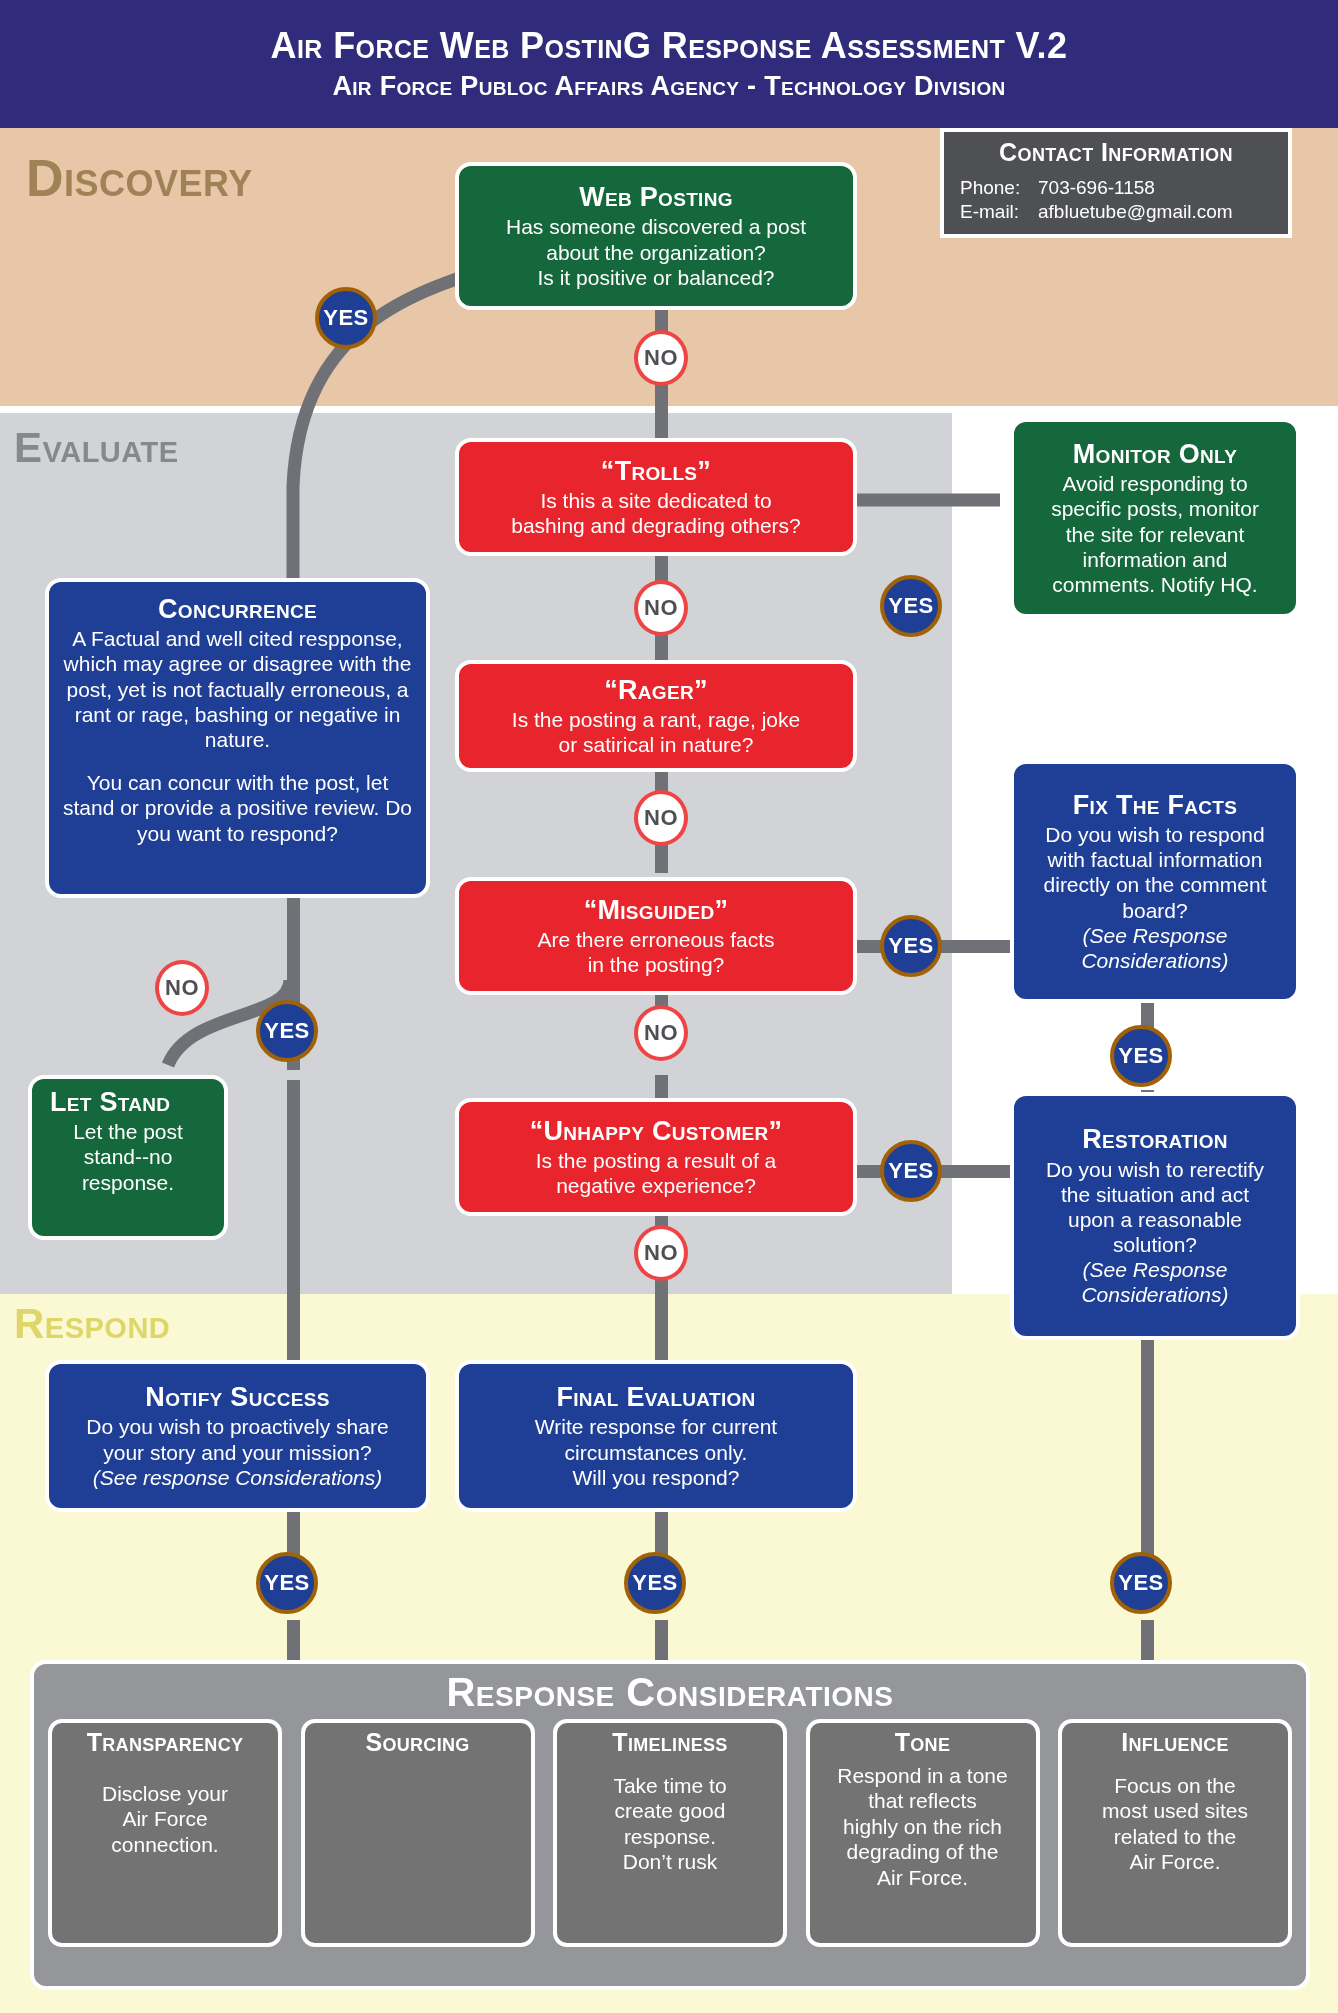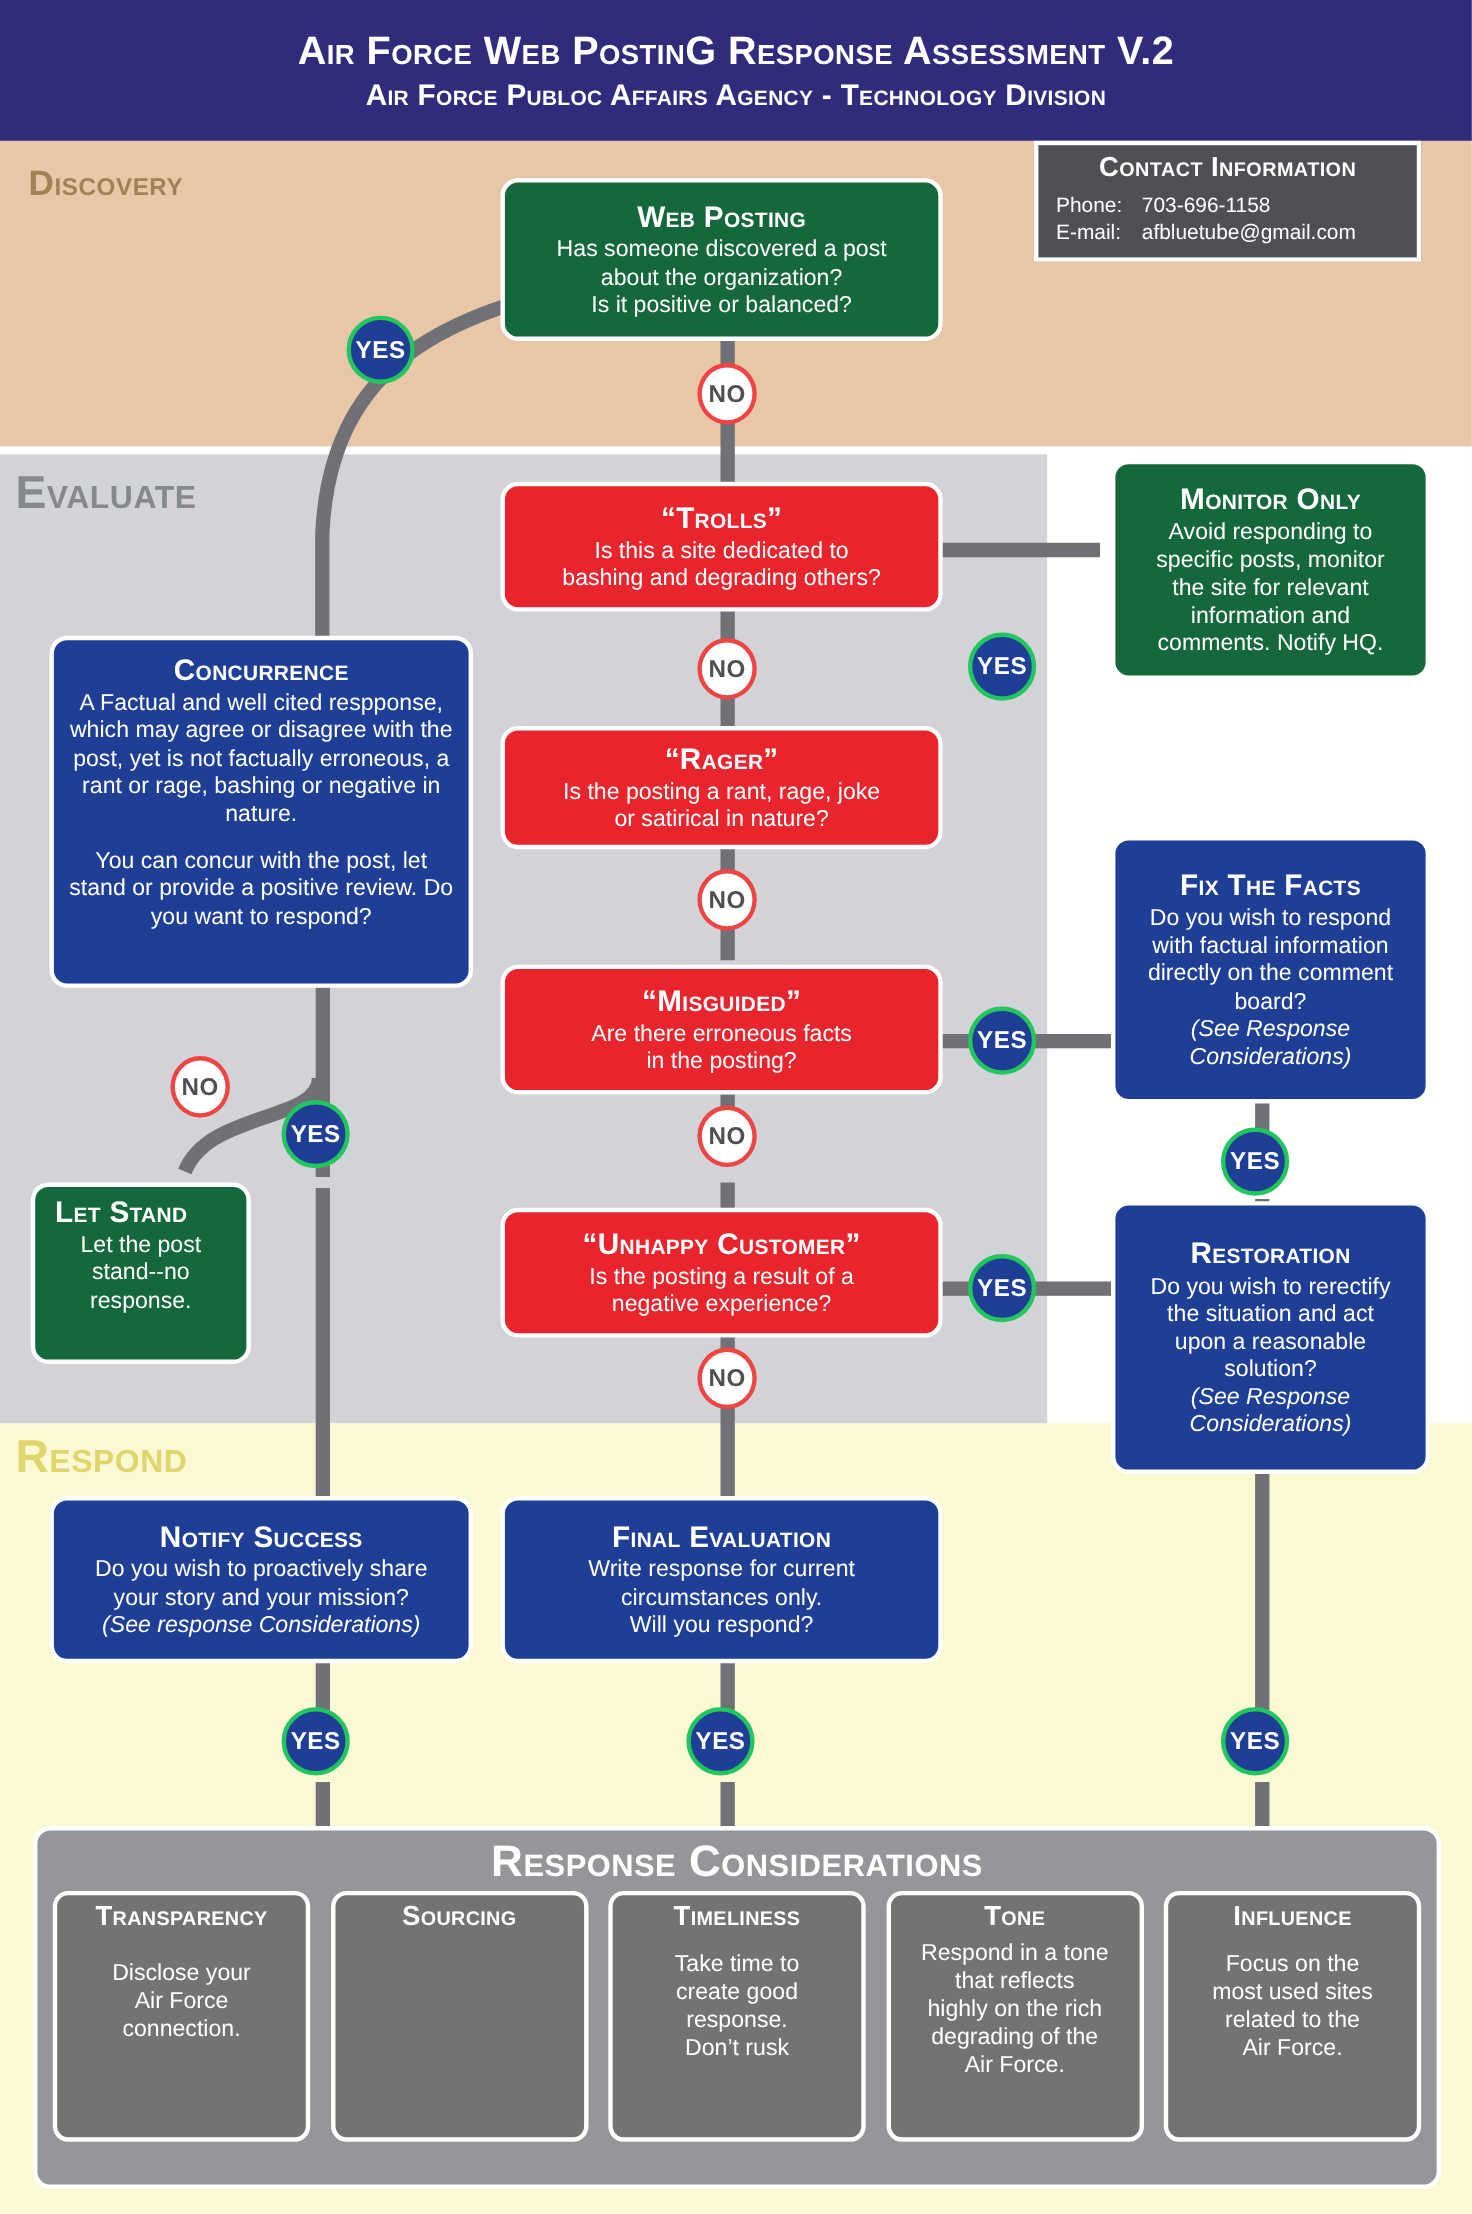--- a/index.html
+++ b/index.html
@@ -23,21 +23,21 @@
           display:flex;flex-direction:column;align-items:center;justify-content:center;}
   #header .t1{color:#ffffff;font-weight:bold;font-size:36px;letter-spacing:.4px;line-height:1.12;
               font-variant:small-caps;text-transform:none;}
   #header .t2{color:#ffffff;font-weight:bold;font-size:27px;letter-spacing:.3px;line-height:1.15;margin-top:5px;}
 
   
   .sc{font-variant:small-caps;text-align:right;}
 
   
   .sect-title{position:absolute;font-weight:bold;font-variant:small-caps;letter-spacing:.5px;}
-  #title-discovery{left:26px;top:148px;font-size:32px;color:#a08257;}
+  #title-discovery{left:26px;top:148px;font-size:52px;color:#a08257;}
   #title-evaluate{left:14px;top:424px;font-size:42px;color:#86888b;}
   #title-respond{left:14px;top:1300px;font-size:42px;color:#ded66a;}
 
   
   .conn{position:absolute;background:#6f7176;z-index:1;}
   .conn-v{width:13px;}
   .conn-h{height:13px;}
   svg.curve{position:absolute;z-index:1;overflow:visible;}
 
   
@@ -45,21 +45,21 @@
         color:#ffffff;text-align:center;z-index:3;padding:8px 10px;
         display:flex;flex-direction:column;justify-content:center;}
   .node .hd{font-weight:bold;font-variant:small-caps;font-size:27px;line-height:1.12;margin-bottom:2px;letter-spacing:.3px;}
   .node .bd{font-size:21px;line-height:1.2;}
   .node .it{font-style:italic;}
   .green{background:#14683c;}
   .red{background:#e8242c;}
   .blue{background:#1f3f96;}
 
   
-  .pill{position:absolute;z-index:6;border-radius:50%;border:4px solid #22c55e;
+  .pill{position:absolute;z-index:6;border-radius:50%;border:4px solid #a16207;
         display:flex;align-items:center;justify-content:center;
         font-weight:bold;font-size:22px;letter-spacing:.5px;box-sizing:border-box;}
   .pill-yes{background:#1f3f96;color:#ffffff;width:62px;height:62px;}
   .pill-no{background:#ffffff;color:#4e5053;width:54px;height:56px;border:4px solid #ef4444;}
 
   
   #contact{position:absolute;left:940px;top:128px;width:352px;height:110px;background:#4e5053;
            border:4px solid #ffffff;box-sizing:border-box;color:#ffffff;z-index:4;padding:6px 10px;}
   #contact .hd{font-weight:bold;font-variant:small-caps;font-size:25px;text-align:center;letter-spacing:.4px;}
   #contact .row{font-size:19px;display:flex;margin-top:2px;padding-left:6px;}

